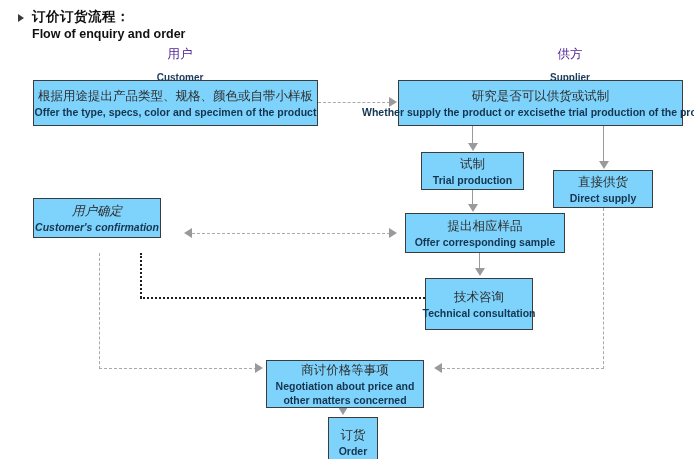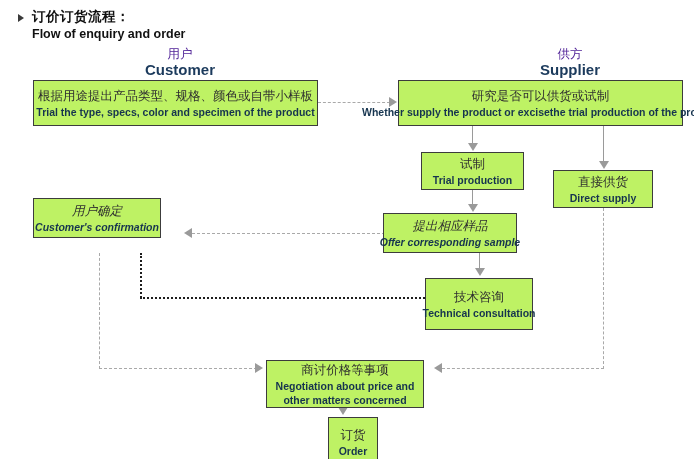--- a/index.html
+++ b/index.html
@@ -61,34 +61,35 @@
     position: absolute;
     text-align: center;
     width: 160px;
   }
   .col-head .cn {
     font-size: 12.5px;
     color: #4c1d95;
     line-height: 16px;
   }
   .col-head .en {
-    font-size: 15px;
+    font-size: 10px;
     color: #1b3a5c;
     line-height: 15px;
     font-weight: 600;
+    margin-top: 8px;
   }
   #head-customer { left: 100px; top: 46px; }
   #head-supplier { left: 490px; top: 46px; }
 
   
   .node {
     position: absolute;
     box-sizing: border-box;
     border: 1.3px solid #3c3c3c;
-    background: #bef264;
+    background: #7dd3fc;
     display: flex;
     flex-direction: column;
     align-items: center;
     justify-content: center;
     text-align: center;
     z-index: 5;
   }
   .node .cn {
     font-size: 12.5px;
     color: #2f2f2f;
@@ -103,21 +104,21 @@
     white-space: nowrap;
   }
   .node.multiline .en { white-space: normal; }
 
   
   #node-offer          { left: 33px;  top: 80px;  width: 285px; height: 46px; }
   #node-whether        { left: 398px; top: 80px;  width: 285px; height: 46px; }
   #node-trial          { left: 421px; top: 152px; width: 103px; height: 38px; }
   #node-direct         { left: 553px; top: 170px; width: 100px; height: 38px; }
   #node-confirm        { left: 33px;  top: 198px; width: 128px; height: 40px; font-style: italic; }
-  #node-sample         { left: 383px; top: 213px; width: 134px; height: 40px; font-style: italic; }
+  #node-sample         { left: 405px; top: 213px; width: 160px; height: 40px; }
   #node-technical      { left: 425px; top: 278px; width: 108px; height: 52px; }
   #node-negotiation    { left: 266px; top: 360px; width: 158px; height: 48px; }
   #node-order          { left: 328px; top: 417px; width: 50px; height: 51px; }
 
   
   .line {
     position: absolute;
     z-index: 2;
   }
   .v-solid {
@@ -212,21 +213,21 @@
 
   <div class="line v-dash" style="left:603px; top:208px; height:161px;"></div>
   <div class="line h-dash" style="left:442px; top:368px; width:162px;"></div>
   <div class="arrow arrow-left" style="left:434px; top:363px;"></div>
 
   <div class="line v-solid" style="left:342px; top:392px; height:16px;"></div>
   <div class="arrow arrow-down" style="left:338px; top:407px;"></div>
 
   <div class="node" id="node-offer">
     <div class="cn">根据用途提出产品类型、规格、颜色或自带小样板</div>
-    <div class="en">Trial the type, specs, color and specimen of the product</div>
+    <div class="en">Offer the type, specs, color and specimen of the product</div>
   </div>
 
   <div class="node" id="node-whether">
     <div class="cn">研究是否可以供货或试制</div>
     <div class="en">Whether supply the product or excisethe trial production of the product</div>
   </div>
 
   <div class="node" id="node-trial">
     <div class="cn">试制</div>
     <div class="en">Trial production</div>

